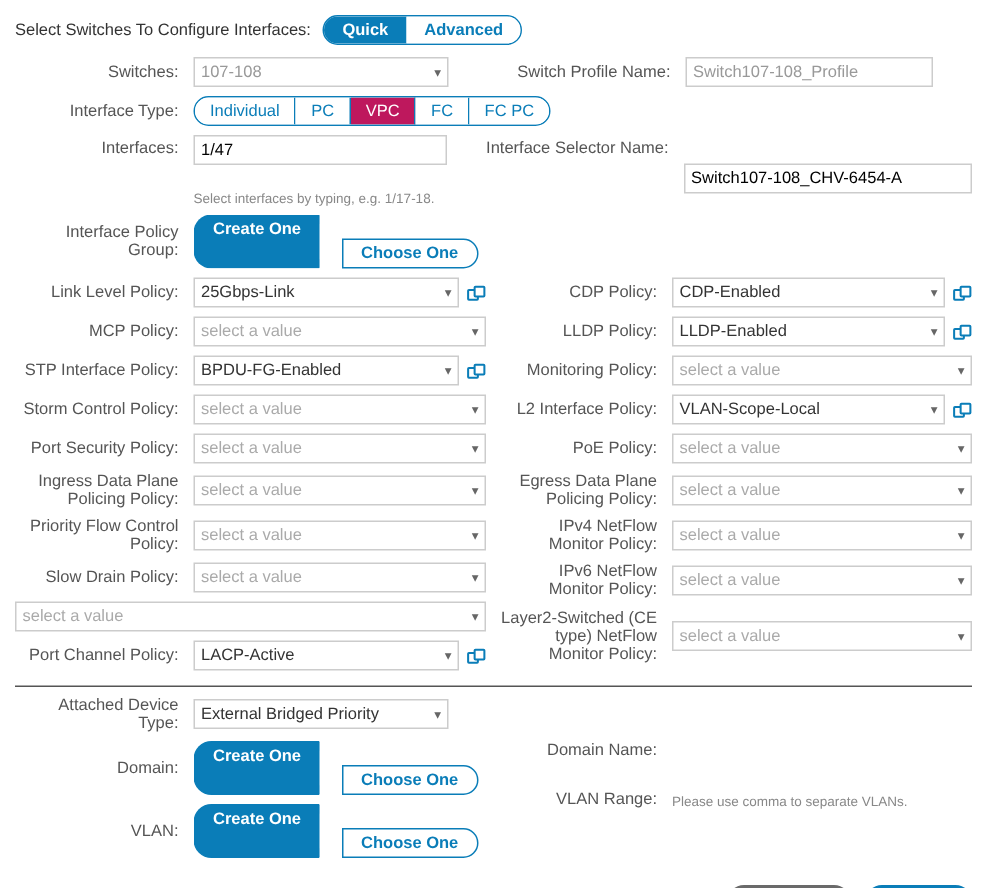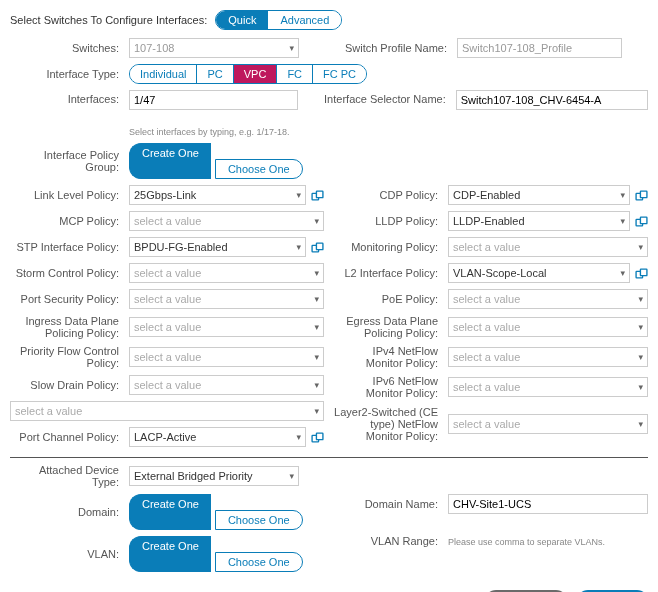--- a/index.html
+++ b/index.html
@@ -2,36 +2,36 @@
 <html><head>
 <meta charset="utf-8">
 <style>
 * { box-sizing: border-box; font-family: Arial, sans-serif; }
 body { margin: 0; padding: 10px; font-size: 11px; color: #333; background: #fff; width: 658px; }
 .row { display: flex; align-items: center; margin-bottom: 6px; gap: 4px; }
 .label { text-align: right; padding-right: 6px; color: #555; font-size: 11px; }
 .label-left { width: 115px; flex-shrink: 0; }
 .label-right { width: 110px; flex-shrink: 0; }
 .pill-group { display: inline-flex; border: 1px solid #0a7db8; border-radius: 12px; overflow: hidden; }
-.pill { padding: 3px 12px; font-size: 11px; cursor: pointer; color: #0a7db8; background: #fff; }
+.pill { padding: 3px 12px; font-size: 11px; cursor: pointer; color: #0a7db8; background: #fff; font-weight: bold; }
 .pill.active { background: #0a7db8; color: #fff; }
 .seg-group { display: inline-flex; border: 1px solid #0a7db8; border-radius: 12px; overflow: hidden; }
 .seg { padding: 3px 10px; font-size: 11px; cursor: pointer; color: #0a7db8; background: #fff; border-right: 1px solid #0a7db8; }
 .seg:last-child { border-right: none; }
 .seg.active { background: #be185d; color: #fff; }
 .txt, .sel { border: 1px solid #ccc; padding: 2px 4px; font-size: 11px; height: 20px; background: #fff; }
 .txt::placeholder, .ph { color: #aaa; }
 .sel { display: flex; align-items: center; justify-content: space-between; cursor: pointer; }
 .sel .arr { font-size: 9px; color: #666; }
 .sel.ph { color: #aaa; }
 .sel.ph .arr { color: #666; }
 .hint { font-size: 9px; color: #888; margin-top: 17px; }
 .two-col { display: flex; gap: 10px; }
 .col { flex: 1; }
-.btn-row { display: inline-flex; gap: 4px; }
+.btn-row { display: inline-flex; gap: 15px; font-weight: bold; }
 .btn-pill { border: 1px solid #0a7db8; padding: 3px 12px; font-size: 11px; border-radius: 12px; cursor: pointer; }
 .btn-primary { background: #0a7db8; color: #fff; }
 .btn-secondary { background: #fff; color: #0a7db8; }
 .btn-row .btn-pill:first-child { border-top-right-radius: 0; border-bottom-right-radius: 0; border-right: none; }
 .btn-row .btn-pill:last-child { border-top-left-radius: 0; border-bottom-left-radius: 0; margin-top: 16px; }
 .link-icon { display:inline-flex; width: 14px; height: 14px; color: #0a7db8; cursor: pointer; align-items:center; justify-content:center; }
 hr.sep { border: none; border-top: 1px solid #555; margin: 4px 0 6px 0; }
 .footer { display: flex; justify-content: flex-end; gap: 10px; margin-top: 12px; }
 .footer2 { display: flex; justify-content: flex-end; gap: 10px; margin-top: 10px; }
 .fbtn { border-radius: 14px; padding: 4px 22px; font-size: 12px; cursor: pointer; border: none; }
@@ -74,21 +74,21 @@
   </div>
 </div>
 
 <div class="row" style="align-items:flex-start">
   <div class="label label-left" style="padding-top:3px">Interfaces:</div>
   <div style="width:170px">
     <input class="txt" style="width: 100%;" value="1/47">
     <div class="hint">Select interfaces by typing, e.g. 1/17-18.</div>
   </div>
   <div class="label" style="width:150px;padding-top:3px">Interface Selector Name:</div>
-  <input class="txt" style="width: 193px;" value="Switch107-108_CHV-6454-A">
+  <input class="txt" style="width: 193px; margin-top: 19px;" value="Switch107-108_CHV-6454-A">
 </div>
 
 <div class="row">
   <div class="label label-left">Interface Policy Group:</div>
   <div class="btn-row">
     <div class="btn-pill btn-primary">Create One</div>
     <div class="btn-pill btn-secondary">Choose One</div>
   </div>
 </div>
 
@@ -292,21 +292,20 @@
       <div class="label label-left">VLAN:</div>
       <div class="btn-row">
         <div class="btn-pill btn-primary">Create One</div>
         <div class="btn-pill btn-secondary">Choose One</div>
       </div>
     </div>
   </div>
   <div class="col">
     <div class="row">
       <div class="label label-right">Domain Name:</div>
-      <input class="txt" style="flex: 1 1 0%;" value="CHV-Site1-UCS">
     </div>
     <div class="row" style="align-items:flex-end">
       <div class="label label-right" style="padding-top:3px">VLAN Range:</div>
       <div style="flex:1">
         <div class="hint">Please use comma to separate VLANs.</div>
       </div>
     </div>
   </div>
 </div>
 

